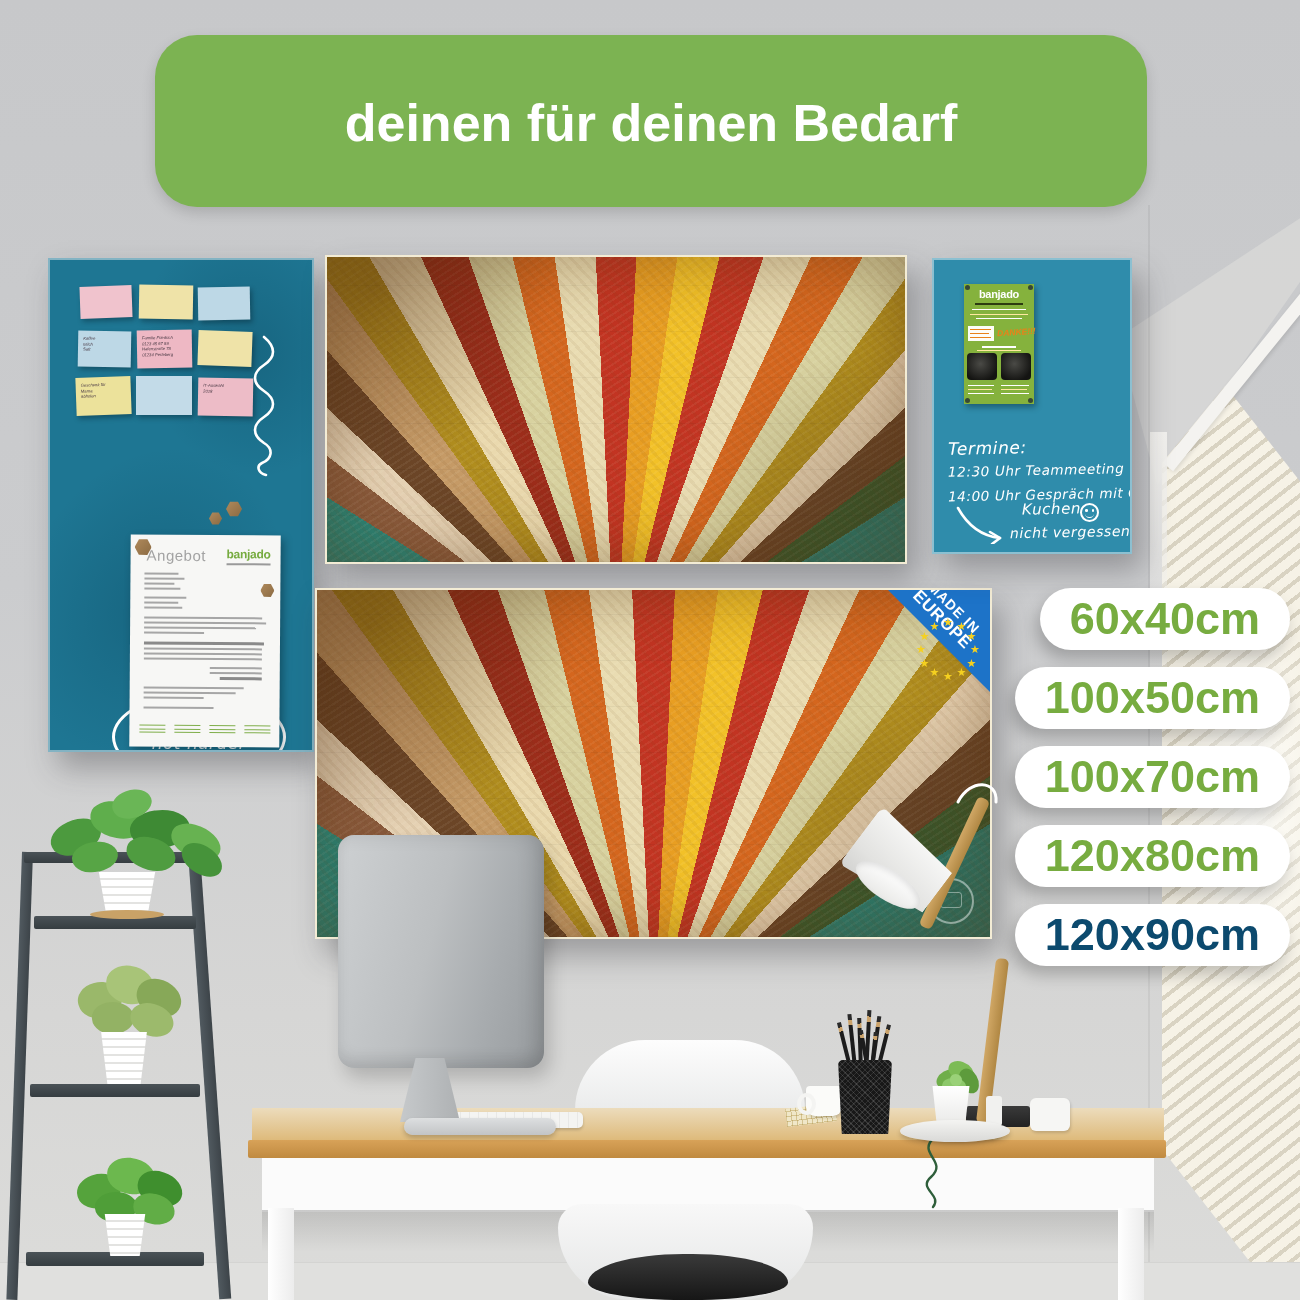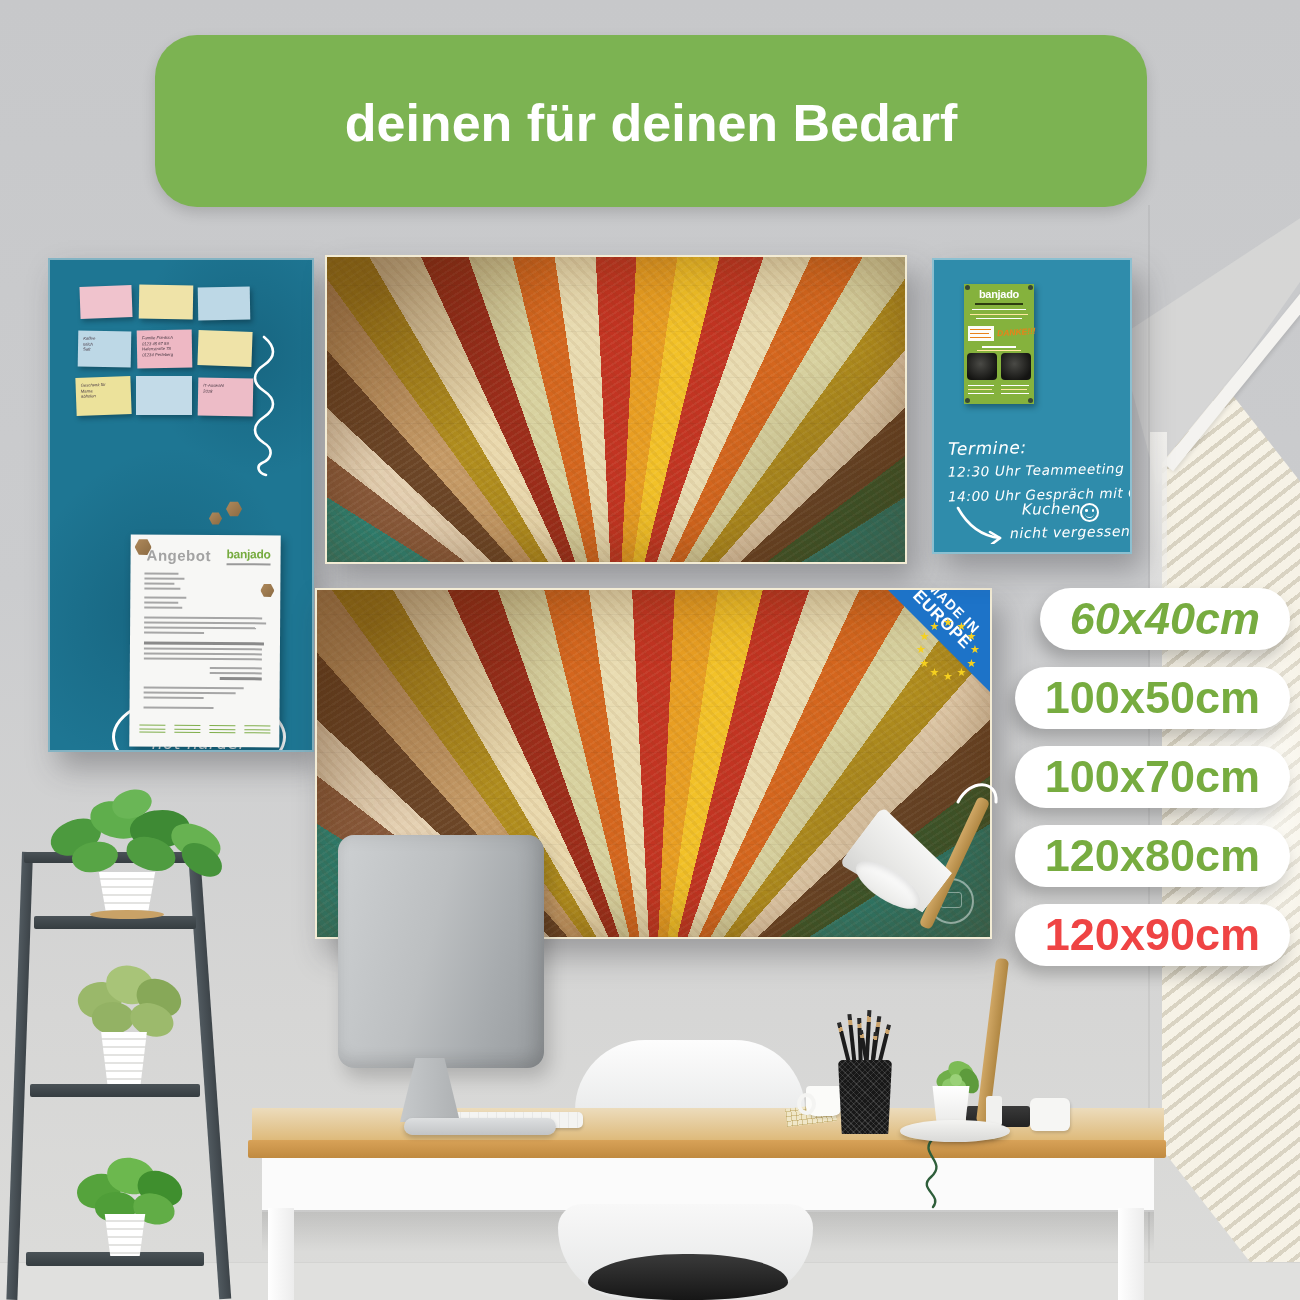--- a/index.html
+++ b/index.html
@@ -38,21 +38,21 @@
   
   #bubble{left:62px;top:432px;width:168px;height:84px;border:3px solid #fff;border-radius:50%;
           color:#fff;text-align:center;font-style:italic;font-family:"DejaVu Sans",sans-serif}
   #bubble .b1{margin-top:18px;font-size:17px;letter-spacing:.5px}
   #bubble .b2{font-size:17px;letter-spacing:.5px}
   .hexmag{position:absolute;clip-path:polygon(25% 4%,75% 4%,100% 50%,75% 96%,25% 96%,0 50%);
           background:linear-gradient(135deg,#b08a5c,#8a6a42)}
   
   #doc{left:80px;top:275px;width:150px;height:212px;background:#f7f7f5;transform:rotate(.4deg);
        box-shadow:3px 4px 8px rgba(0,25,35,.4)}
-  #doc .title{position:absolute;left:16px;top:12px;font-size:15px;font-weight:700;color:#a3a3a3;letter-spacing:.5px}
+  #doc .title{position:absolute;left:16px;top:12px;font-size:15px;font-weight:400;color:#a3a3a3;letter-spacing:.5px}
   #doc .brand{position:absolute;right:10px;top:12px;font-size:12px;font-weight:700;color:#76ab3f;letter-spacing:-.3px}
   #doc .brand:after{content:"";display:block;height:2px;width:44px;background:#9a9a9a;margin-top:2px}
   .dl{position:absolute;background:#a6a6a6}
   
   #flyer{left:30px;top:24px;width:70px;height:120px;background:#85b23d;box-shadow:2px 3px 6px rgba(0,20,30,.4)}
   #flyer .fb{position:absolute;left:0;right:0;top:4px;text-align:center;color:#fff;font-weight:700;font-size:11px;letter-spacing:-.3px}
   .fl{position:absolute;height:1.4px;background:#fff}
   #flyer .danke{position:absolute;left:33px;top:43px;color:#e8821a;font-weight:700;font-style:italic;font-size:8.5px;transform:rotate(-4deg)}
   #flyer .wbox{position:absolute;left:4px;top:42px;width:26px;height:15px;background:#fdfdf8}
   .dog{position:absolute;top:69px;width:30px;height:27px;border-radius:4px;
@@ -427,18 +427,18 @@
   <div id="lamp-rim"></div>
 </div>
 <svg class="abs" style="left:940px;top:772px" width="70" height="50">
   <path d="M18 30 C 30 6, 58 8, 56 30" fill="none" stroke="#ffffff" stroke-width="3" stroke-linecap="round"></path>
 </svg>
 
 <div class="abs" id="chair-shell"></div>
 <div class="abs" id="chair-cushion"></div>
 
 <div class="abs" id="pills">
-    <div class="pill" style="color: rgb(119, 172, 64); background: rgb(255, 255, 255); font-style: italic;">60x40cm</div>
+    <div class="pill" style="color: rgb(119, 172, 64); background: rgb(255, 255, 255);">60x40cm</div>
     <div class="pill" style="color: rgb(119, 172, 64); background: rgb(255, 255, 255);">100x50cm</div>
     <div class="pill" style="color: rgb(119, 172, 64); background: rgb(255, 255, 255);">100x70cm</div>
     <div class="pill" style="color: rgb(119, 172, 64); background: rgb(255, 255, 255);">120x80cm</div>
-    <div class="pill" style="color: #ef4444; background: rgb(255, 255, 255);">120x90cm</div>
+    <div class="pill" style="color: #0c4a6e; background: rgb(255, 255, 255);">120x90cm</div>
   </div>
 
 </body></html>

